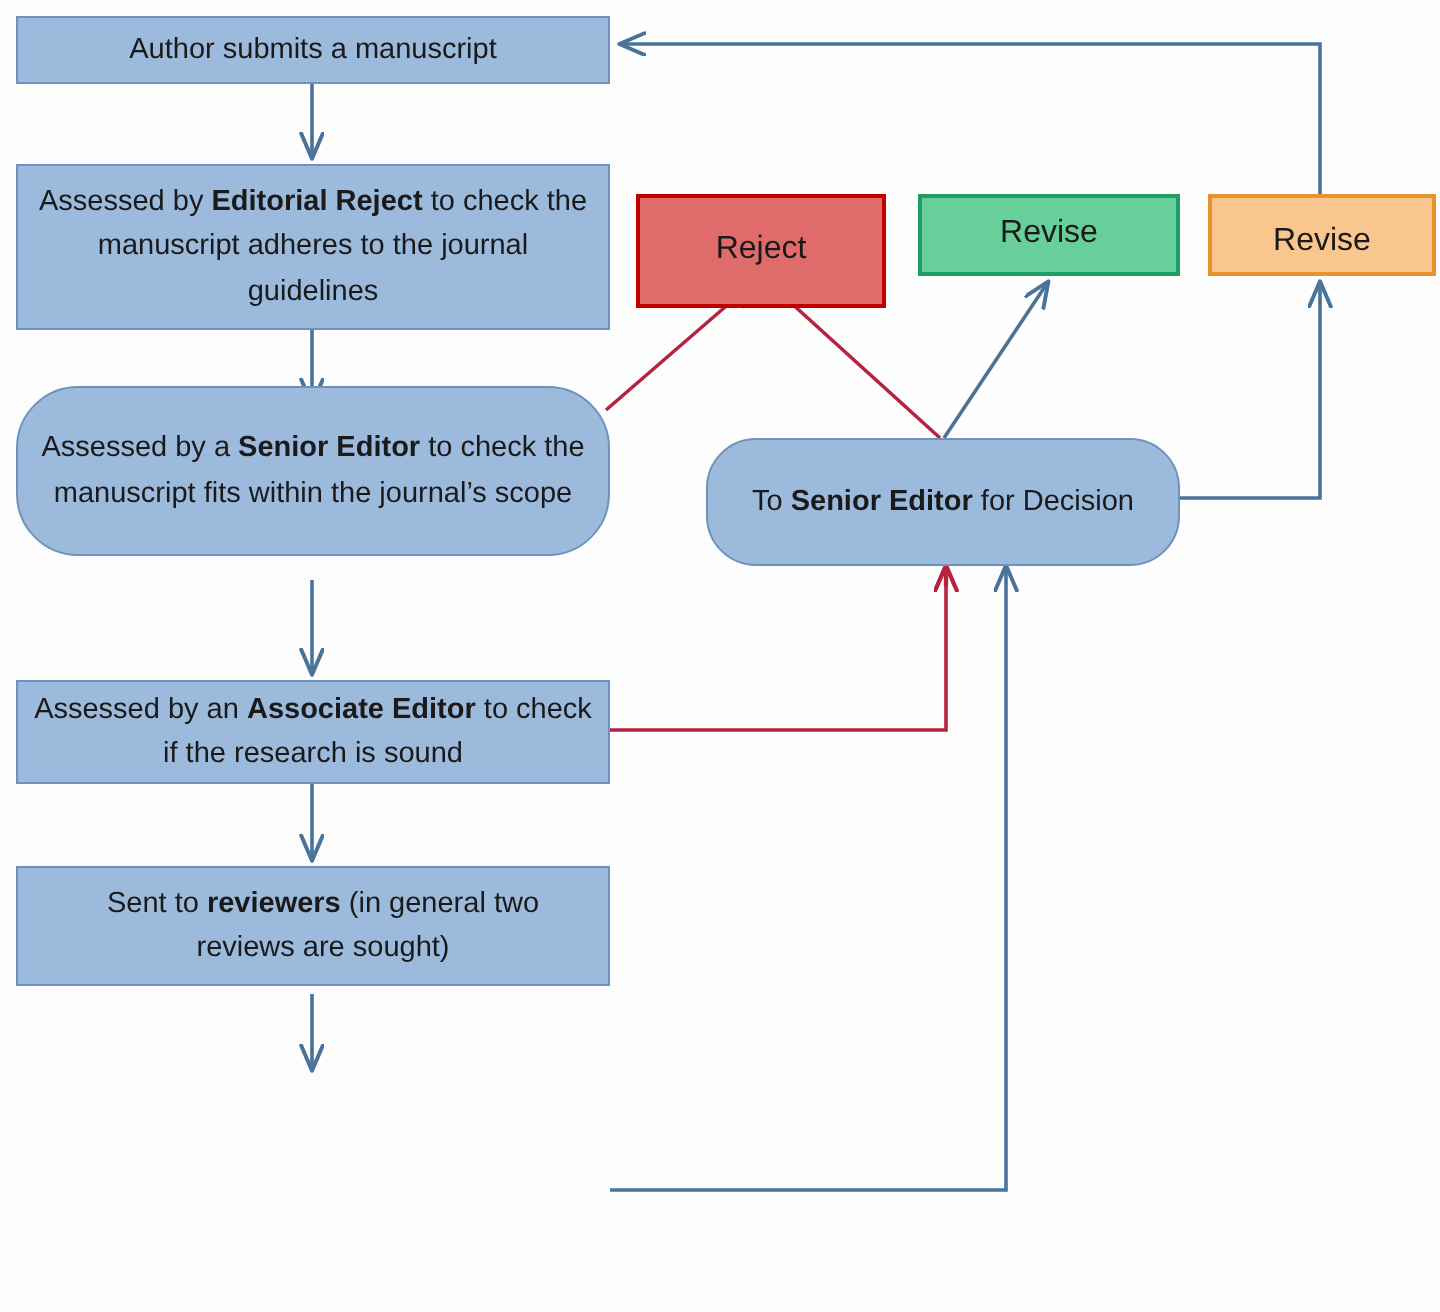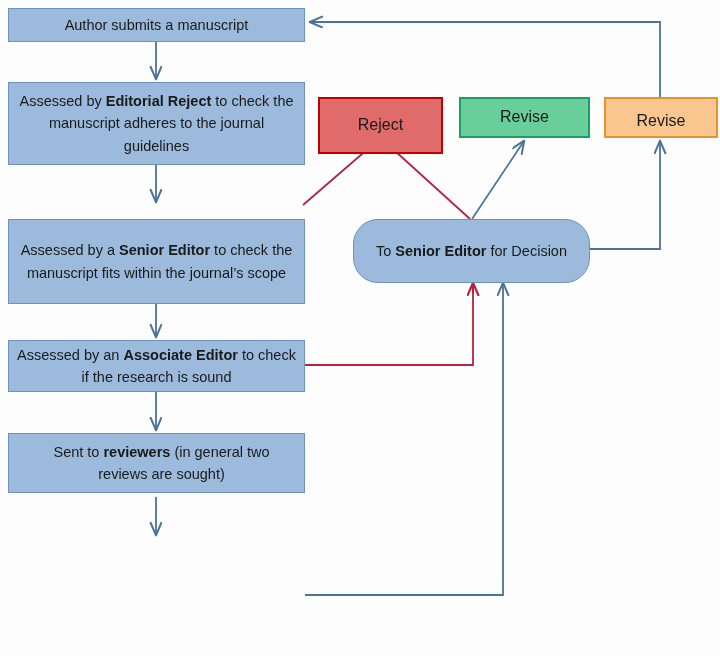--- a/index.html
+++ b/index.html
@@ -110,21 +110,21 @@
   </svg>
 
   <div class="node process" style="left:8px;  top:8px;   width:297px; height:34px;">
     <span class="txt">Author submits a manuscript</span>
   </div>
 
   <div class="node process" style="left:8px;  top:82px;  width:297px; height:83px;">
     <span class="txt">Assessed by <b>Editorial Reject</b> to check the manuscript adheres to the journal guidelines</span>
   </div>
 
-  <div class="node process" style="left:8px;  top:219px; width:297px; height:85px;">
+  <div class="node process" style="left:8px;  top:193px; width:297px; height:85px;border-radius:31px;">
     <span class="txt">Assessed by a <b>Senior Editor</b> to check the manuscript fits within the journal’s scope</span>
   </div>
 
   <div class="node process" style="left:8px;  top:340px; width:297px; height:52px;">
     <span class="txt">Assessed by an <b>Associate Editor</b> to check if the research is sound</span>
   </div>
 
   <div class="node process" style="left:8px;  top:433px; width:297px; height:60px;padding-left:18px;">
     <span class="txt">Sent to <b>reviewers</b> (in general two reviews are sought)</span>
   </div>

